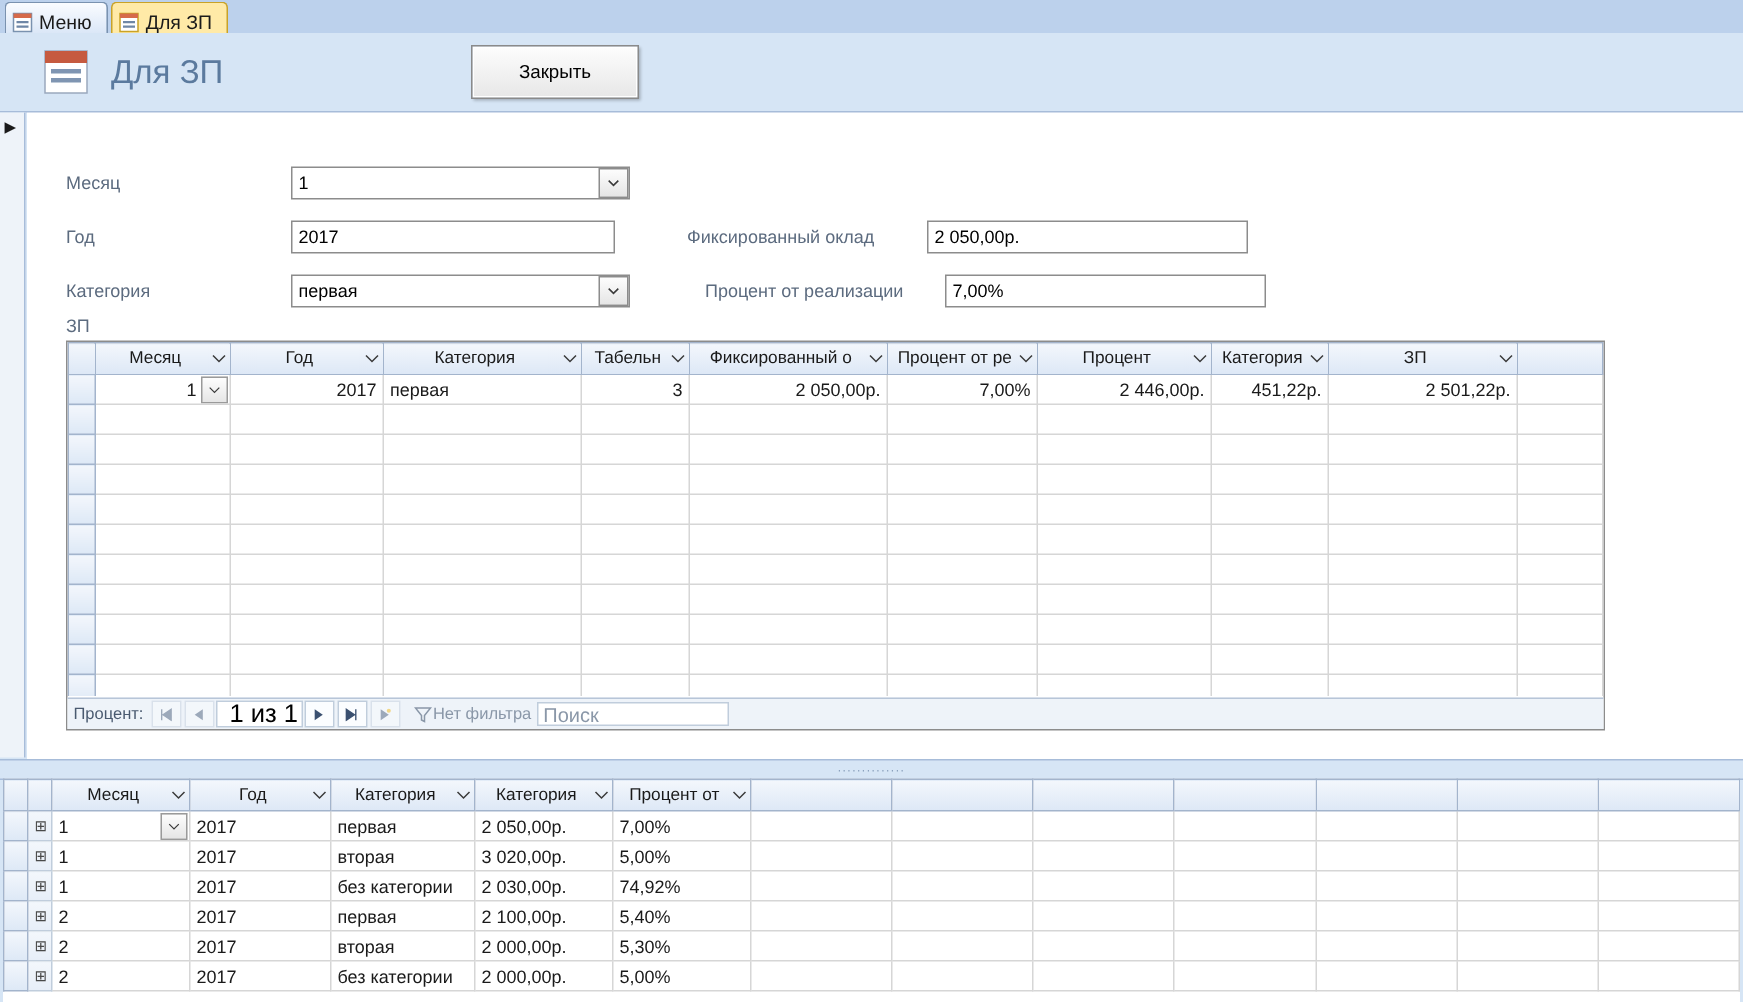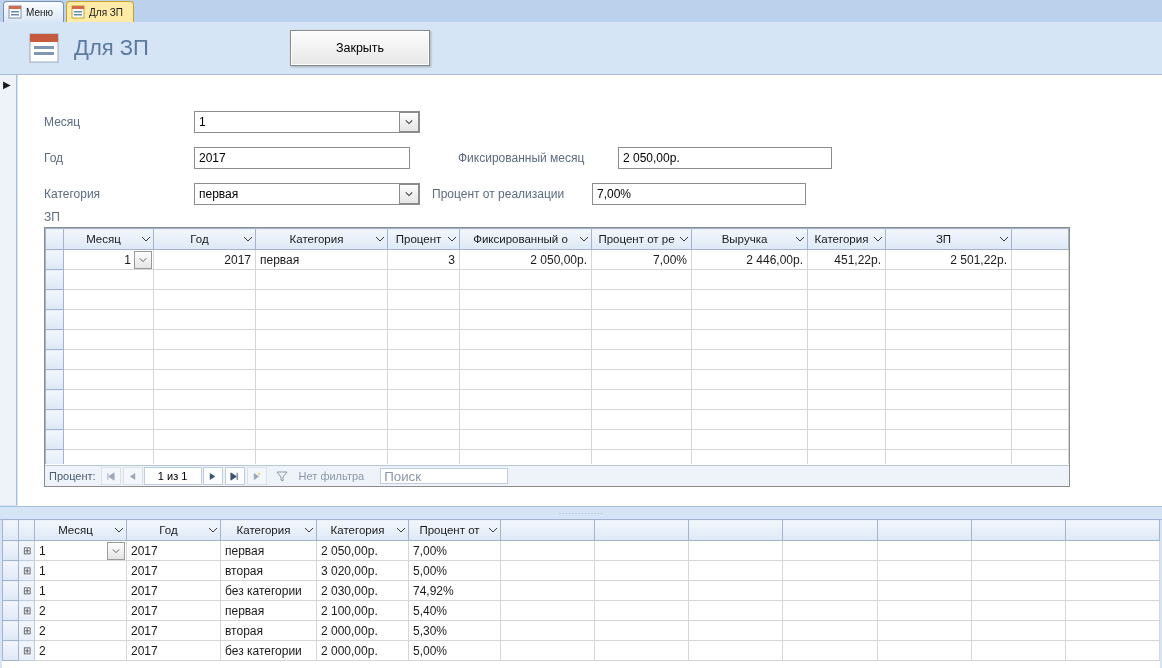--- a/index.html
+++ b/index.html
@@ -1,29 +1,29 @@
 <!DOCTYPE html>
 <html><head>
 <meta charset="utf-8">
 <style>
   html,body{margin:0;padding:0;font-family:"Segoe UI",Tahoma,sans-serif;font-size:12px;color:#1a1a1a;background:#f4f8fc;}
   .window{width:1162px;height:668px;position:relative;background:#d6e5f5;overflow:hidden;}
   
   .tabbar{height:22px;background:#bcd1ec;display:flex;align-items:flex-end;padding-left:3px;}
-  .tab{height:20px;border:1px solid #7a92af;border-bottom:none;border-top-left-radius:4px;border-top-right-radius:4px;display:flex;align-items:center;padding:0 10px 0 4px;margin-right:2px;font-size:10px;}
+  .tab{height:20px;border:1px solid #7a92af;border-bottom:none;border-top-left-radius:4px;border-top-right-radius:4px;display:flex;align-items:flex-end;padding:0 10px 0 4px;margin-right:2px;font-size:13px;}
   .tab.inactive{background:linear-gradient(#fafcff,#dbe7f7);}
   .tab.active{background:#ffeaa7;border-color:#c9a227;}
   .tab svg{margin-right:4px;}
   
   .header{height:52px;background:#d6e5f5;border-bottom:1px solid #a7bcd9;display:flex;align-items:center;padding-left:28px;position:relative;}
   .form-icon{width:32px;height:32px;margin-right:14px;display:flex;align-items:center;justify-content:center;}
   .title{font-size:22px;color:#5b7a9e;font-family:"Segoe UI Light","Segoe UI",sans-serif;}
   .hdr-btn{height:36px;width:140px;margin-left:0;border:1px solid #8a8a8a;background:linear-gradient(#fdfdfd,#e7e7e7);box-shadow:inset 0 0 0 1px #fff,1px 1px 2px rgba(0,0,0,.25);font-size:12.5px;cursor:pointer;}
   .btn-group{position:absolute;left:290px;top:8px;display:flex;gap:14px;}
-  .btn2{width:140px;}
+  .btn2{width:112px;margin-left:24px;}
   
   .recsel{position:absolute;left:0;top:75px;width:16px;height:430px;background:#eef3f9;border-right:1px solid #a7bcd9;}
   .recsel .arrow{position:absolute;top:4px;left:3px;font-size:10px;color:#1a1a1a;}
   
   .formbody{position:absolute;left:18px;top:74px;right:0;height:432px;background:#fff;border-top:1px solid #a7bcd9;}
   .field-row{position:absolute;display:flex;align-items:center;}
   .lbl{color:#5c6b7f;font-size:12px;}
   .txt{border:1px solid #8c8c8c;height:20px;padding:0 4px;font-size:12px;background:#fff;}
   .combo{position:relative;}
   .combo input{padding-right:20px;}
@@ -39,23 +39,23 @@
   .grid .rowsel{width:18px;min-width:18px;background:linear-gradient(#f3f7fc,#dde8f6);border:1px solid #a3b4cc;}
   .num{text-align:right;}
   .cellcombo{position:relative;}
   .cellcombo .dd2{position:absolute;right:1px;top:1px;width:16px;height:16px;border:1px solid #9a9a9a;background:linear-gradient(#fdfdfd,#e5e5e5);display:flex;align-items:center;justify-content:center;}
   .sub1 .body{height:236px;overflow:hidden;}
   
   .navbar{position:absolute;left:0;right:0;bottom:0;height:20px;border-top:1px solid #b7c5d8;background:#eef3f9;display:flex;align-items:center;font-size:11px;}
   .navbar .nlabel{padding:0 4px;color:#4a5a70;}
   .navbtn{width:18px;height:16px;border:1px solid #c0cddc;background:#fbfdff;margin:0 1px;display:flex;align-items:center;justify-content:center;cursor:pointer;}
   .navbtn.disabled{opacity:.45;cursor:default;}
-  .navinput{width:52px;height:14px;border:1px solid #c0cddc;background:#fff;text-align:center;font-size:11px;}
-  .nofilter{color:#8a97a8;margin-left:8px;display:flex;align-items:center;gap:11px;}
-  .searchbox{margin-left:16px;border:1px solid #c0cddc;height:14px;width:120px;padding:0 3px;color:#8a97a8;background:#fff;}
+  .navinput{width:52px;height:14px;border:1px solid #c0cddc;background:#fff;text-align:right;font-size:17px;}
+  .nofilter{color:#8a97a8;margin-left:8px;display:flex;align-items:center;gap:1px;}
+  .searchbox{margin-left:4px;border:1px solid #c0cddc;height:14px;width:120px;padding:0 3px;color:#8a97a8;background:#fff;}
   
   .splitter{position:absolute;left:0;right:0;top:506px;height:12px;background:#d6e5f5;border-top:1px solid #a7bcd9;border-bottom:1px solid #a7bcd9;display:flex;align-items:center;justify-content:center;cursor:row-resize;}
   .grips{letter-spacing:1px;color:#8aa0bc;font-size:8px;}
   
   .sheet2{position:absolute;left:2px;right:2px;top:519px;bottom:0;background:#fff;}
   .sheet2 .grid th{font-size:11.5px;}
   .sheet2 .expand{width:16px;min-width:16px;text-align:center;font-size:10px;color:#4a4a4a;background:linear-gradient(#f3f7fc,#e7eef8);border:1px solid #c0cddc;cursor:pointer;}
   .sheet2 td{background:#fff;}
   svg{display:block;}
 </style>
@@ -123,25 +123,25 @@
     <div class="field-row" style="left:26px;top:108px;">
       <span class="lbl" style="width:150px;">Категория</span>
       <span class="combo"><input class="txt" style="width: 200px;" value="первая"><span class="cbtn">
             <svg viewBox="0 0 10 10">
               <path d="M1 3 L5 7 L9 3" fill="none" stroke="#3a3a3a" stroke-width="1.3"></path>
             </svg>
           </span></span>
     </div>
 
     <div class="field-row" style="left:440px;top:72px;">
-      <span class="lbl" style="width:160px;">Фиксированный месяц</span>
+      <span class="lbl" style="width:160px;">Фиксированный оклад</span>
       <input class="txt" style="width: 204px;" value="2 050,00р.">
     </div>
 
-    <div class="field-row" style="left:414px;top:108px;justify-content:center;">
+    <div class="field-row" style="left:452px;top:108px;justify-content:center;">
       <span class="lbl" style="width:160px;">Процент от реализации</span>
       <input class="txt" style="width: 204px;" value="7,00%">
     </div>
 
     <div class="subform-lbl">ЗП</div>
 
     <div class="sub1">
       <div class="body">
       <table class="grid">
         <colgroup>
@@ -168,36 +168,36 @@
           <th><span>Год</span><span class="dd">
                     <svg viewBox="0 0 10 10">
                       <path d="M1 3 L5 7 L9 3" fill="none" stroke="#3a3a3a"></path>
                     </svg>
                   </span></th>
           <th><span>Категория</span><span class="dd">
                     <svg viewBox="0 0 10 10">
                       <path d="M1 3 L5 7 L9 3" fill="none" stroke="#3a3a3a"></path>
                     </svg>
                   </span></th>
+          <th><span>Табельн</span><span class="dd">
+                    <svg viewBox="0 0 10 10">
+                      <path d="M1 3 L5 7 L9 3" fill="none" stroke="#3a3a3a"></path>
+                    </svg>
+                  </span></th>
+          <th><span>Фиксированный о</span><span class="dd">
+                    <svg viewBox="0 0 10 10">
+                      <path d="M1 3 L5 7 L9 3" fill="none" stroke="#3a3a3a"></path>
+                    </svg>
+                  </span></th>
+          <th><span>Процент от ре</span><span class="dd">
+                    <svg viewBox="0 0 10 10">
+                      <path d="M1 3 L5 7 L9 3" fill="none" stroke="#3a3a3a"></path>
+                    </svg>
+                  </span></th>
           <th><span>Процент</span><span class="dd">
-                    <svg viewBox="0 0 10 10">
-                      <path d="M1 3 L5 7 L9 3" fill="none" stroke="#3a3a3a"></path>
-                    </svg>
-                  </span></th>
-          <th><span>Фиксированный о</span><span class="dd">
-                    <svg viewBox="0 0 10 10">
-                      <path d="M1 3 L5 7 L9 3" fill="none" stroke="#3a3a3a"></path>
-                    </svg>
-                  </span></th>
-          <th><span>Процент от ре</span><span class="dd">
-                    <svg viewBox="0 0 10 10">
-                      <path d="M1 3 L5 7 L9 3" fill="none" stroke="#3a3a3a"></path>
-                    </svg>
-                  </span></th>
-          <th><span>Выручка</span><span class="dd">
                     <svg viewBox="0 0 10 10">
                       <path d="M1 3 L5 7 L9 3" fill="none" stroke="#3a3a3a"></path>
                     </svg>
                   </span></th>
           <th><span>Категория</span><span class="dd">
                     <svg viewBox="0 0 10 10">
                       <path d="M1 3 L5 7 L9 3" fill="none" stroke="#3a3a3a"></path>
                     </svg>
                   </span></th>
           <th><span>ЗП</span><span class="dd">

